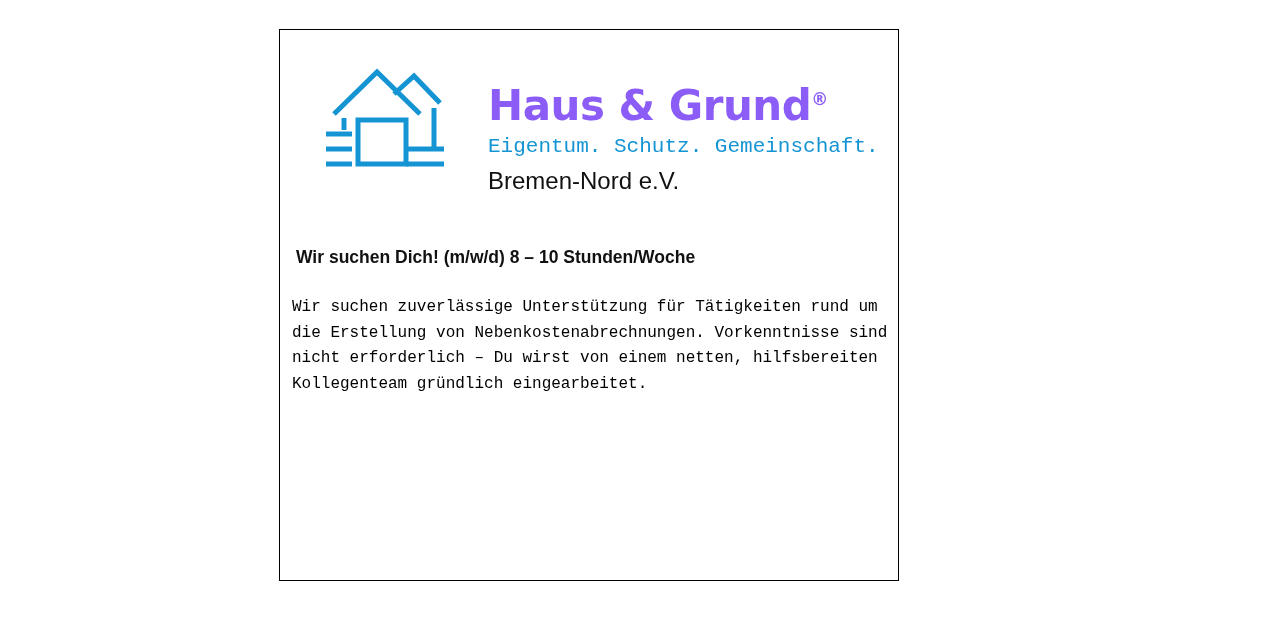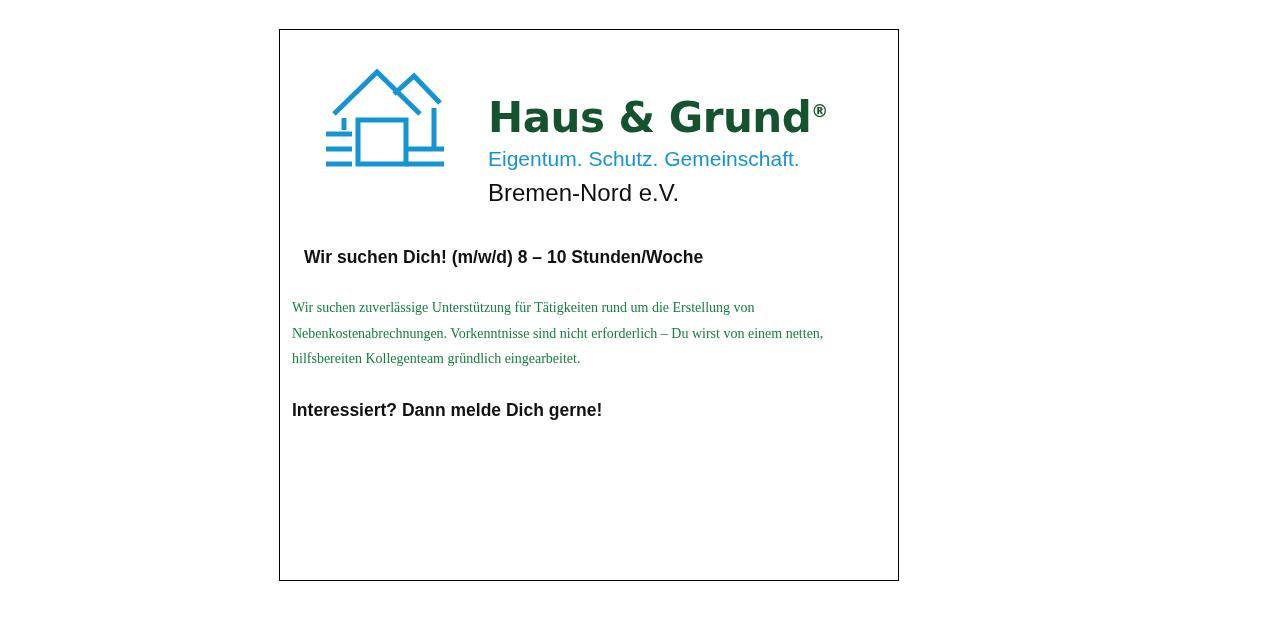--- a/index.html
+++ b/index.html
@@ -56,32 +56,31 @@
     top: 46px;
     width: 400px;
   }
 
   .brand-line {
     font-family: "DejaVu Sans", sans-serif;
     font-weight: bold;
     font-size: 42px;
     line-height: 46px;
     letter-spacing: -0.5px;
-    color: #14532d;
+    color: #8b5cf6;
     white-space: nowrap;
-    margin-top: 12px;
   }
   .brand-line .reg {
     font-size: 17px;
     vertical-align: super;
     font-weight: bold;
   }
 
   .brand-claim {
-    font-family: Liberation Sans, sans-serif;
+    font-family: Liberation Mono, monospace;
     font-size: 21px;
     line-height: 30px;
     color: #1594d4;
     white-space: nowrap;
     margin-top: 3px;
   }
 
   .brand-local {
     font-family: "Liberation Sans", sans-serif;
     font-size: 24px;
@@ -99,28 +98,28 @@
     width: 600px;
     padding: 0 0 0 0;
   }
 
   .headline {
     font-family: "Liberation Sans", sans-serif;
     font-weight: bold;
     font-size: 17.5px;
     line-height: 24px;
     color: #111111;
-    margin: 0 0 26px 12px;
+    margin: 0 0 26px 4px;
   }
 
   .para {
-    font-family: Liberation Serif, serif;
-    font-size: 14px;
+    font-family: Liberation Mono, monospace;
+    font-size: 16px;
     line-height: 25.5px;
-    color: #15803d;
+    color: #000000;
     margin: 0 0 26px 0;
     width: 596px;
   }
 
   .para:last-child { margin-bottom: 0; }
 
   .closing {
     font-family: "Liberation Sans", sans-serif;
     font-weight: bold;
     font-size: 17.5px;
@@ -177,19 +176,18 @@
 
     </div>
 
     <div class="copy">
 
       <p class="headline">Wir suchen Dich! (m/w/d) 8 – 10 Stunden/Woche</p>
 
       <p class="para">Wir suchen zuverlässige Unterstützung für Tätigkeiten rund um die Erstellung von Nebenkostenabrechnungen. Vorkenntnisse sind nicht erforderlich – Du wirst von einem netten, hilfsbereiten Kollegenteam gründlich eingearbeitet.</p>
 
 
-      <p class="closing">Interessiert? Dann melde Dich gerne!</p>
 
     </div>
 
   </div>
 
 </div>
 
 </body></html>

